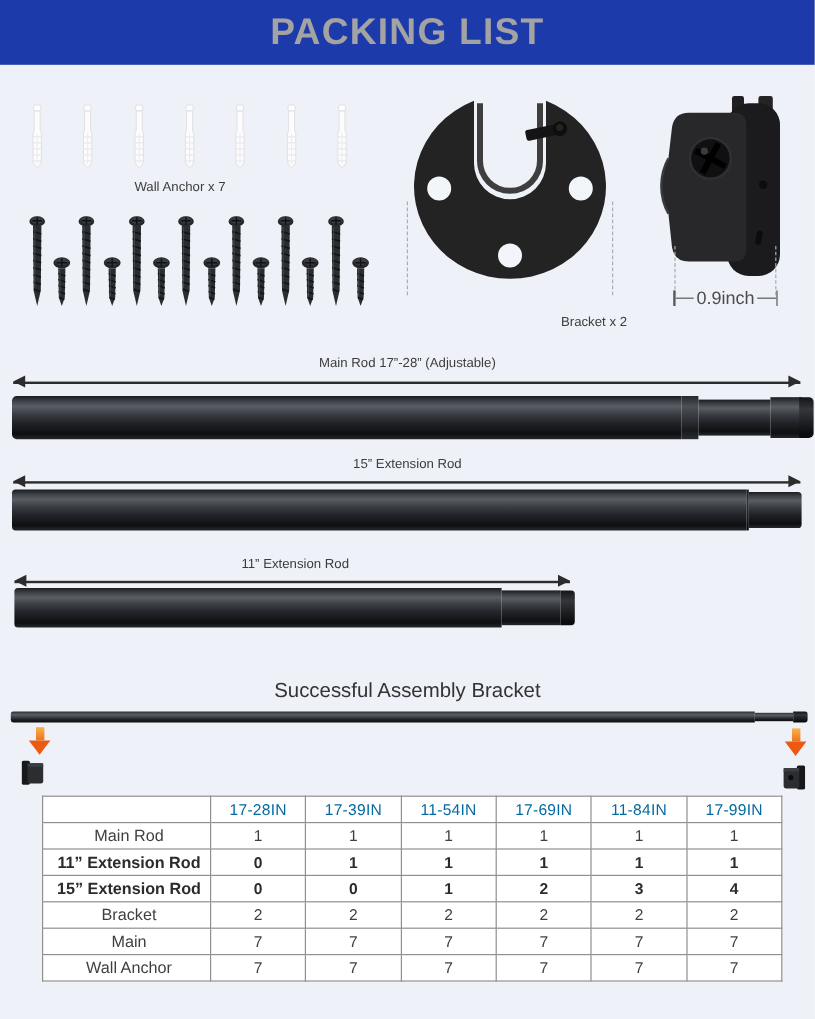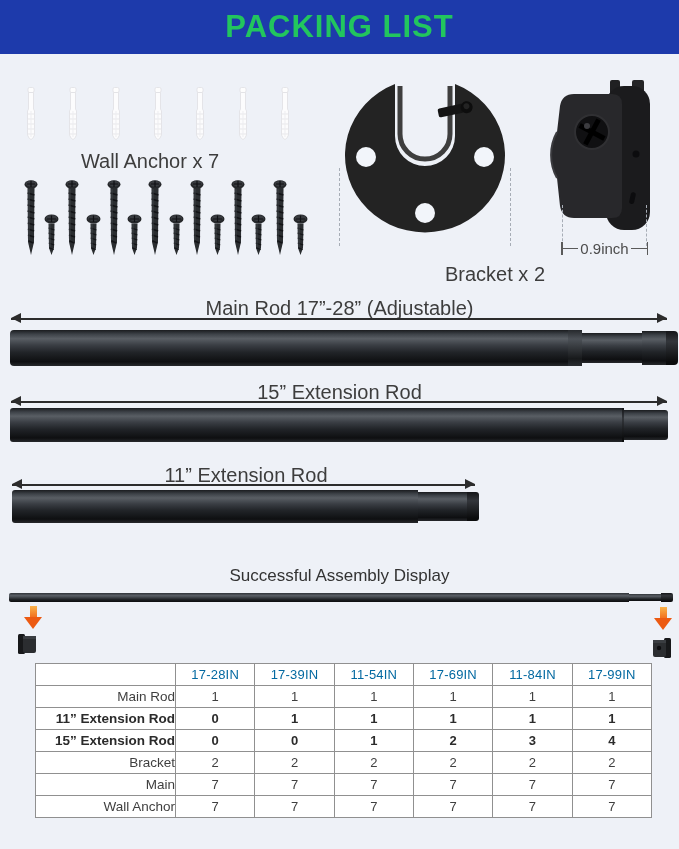--- a/index.html
+++ b/index.html
@@ -1,23 +1,23 @@
 <!DOCTYPE html>
 <html><head>
 <meta charset="utf-8">
 <style>
   html,body{margin:0;padding:0;}
   .page{position:relative;width:679px;height:849px;background:#eef1f7;font-family:"Liberation Sans",sans-serif;overflow:hidden;}
 
   
   .banner{position:absolute;left:0;top:0;width:679px;height:54px;background:#1d3aab;display:flex;align-items:center;justify-content:center;}
-  .banner h1{margin:0;color:#22c55e;font-size:31px;font-weight:800;letter-spacing:1px;}
-
-  
-  .label{position:absolute;text-align:center;color:#3d3d3d;font-size:20px;}
+  .banner h1{margin:0;color:#a3a3a3;font-size:31px;font-weight:800;letter-spacing:1px;}
+
+  
+  .label{position:absolute;text-align:center;color:#3d3d3d;font-size:11px;}
 
   
   .anchor-row{position:absolute;left:25px;top:86px;width:266px;height:62px;display:flex;justify-content:space-between;}
   .anchor-row svg{width:12px;height:60px;}
   .screw-row{position:absolute;left:24px;top:180px;width:284px;height:77px;display:flex;justify-content:space-between;align-items:flex-start;}
   .screw-long{width:14px;height:76px;}
   .screw-short{width:15px;height:42px;margin-top:34px;}
 
   
   .bracket-front{position:absolute;left:338px;top:78px;width:174px;height:158px;}
@@ -45,21 +45,21 @@
   
   .down-arrow{position:absolute;width:18px;height:23px;}
   .da-shaft{width:7px;height:11px;margin:0 auto;background:linear-gradient(180deg,#f9b24a,#f2711f);}
   .da-head{width:0;height:0;margin:0 auto;border-left:9px solid transparent;border-right:9px solid transparent;border-top:12px solid #ec5a12;}
   .mini-bracket{position:absolute;width:22px;height:24px;}
 
   
   .qty-table{position:absolute;left:35px;top:663px;width:617px;border-collapse:collapse;background:#ffffff;font-size:13px;color:#3f3f3f;table-layout:fixed;}
   .qty-table td,.qty-table th{border:1px solid #909090;height:21px;padding:0;text-align:center;font-weight:400;}
   .qty-table th{font-size:13px;color:#0369a1;letter-spacing:0.2px;}
-  .qty-table td.rowlabel{text-align:right;padding-left:4px;font-size:13.5px;}
+  .qty-table td.rowlabel{text-align:center;padding-left:4px;font-size:13.5px;}
   .qty-table tr.bold td{font-weight:700;color:#2b2b2b;}
 </style>
 </head>
 <body>
 
 <div class="page">
 
   <div class="banner">
     <h1>PACKING LIST</h1>
   </div>
@@ -305,21 +305,21 @@
   </div>
 
   <div class="label" style="left:0;top:464px;width:492px;">11” Extension Rod</div>
   <div class="dim-arrow" style="left:12px;top:484px;width:463px;"></div>
   <div class="rod" style="left:12px;top:490px;width:467px;height:33px;">
     <div class="seg" style="left:0;top:0;width:406px;height:33px;border-radius:3px 0 0 3px;"></div>
     <div class="seg" style="left:406px;top:2px;width:49px;height:29px;"></div>
     <div class="seg dark" style="left:455px;top:2px;width:12px;height:29px;border-radius:0 3px 3px 0;"></div>
   </div>
 
-  <div class="label" style="left:0;top:566px;width:679px;font-size:17px;color:#333333;font-weight:500;">Successful Assembly Display</div>
+  <div class="label" style="left:0;top:566px;width:679px;font-size:17px;color:#333333;font-weight:500;">Successful Assembly Bracket</div>
   <div class="rod" style="left:9px;top:593px;width:664px;height:9px;">
     <div class="seg thin-grad" style="left:0;top:0;width:620px;height:9px;border-radius:2px 0 0 2px;"></div>
     <div class="seg thin-grad" style="left:620px;top:1px;width:32px;height:7px;"></div>
     <div class="seg dark" style="left:652px;top:0;width:12px;height:9px;border-radius:0 2px 2px 0;"></div>
   </div>
   <div class="down-arrow" style="left:24px;top:606px;">
     <div class="da-shaft"></div>
     <div class="da-head"></div>
   </div>
   <div class="down-arrow" style="left:654px;top:607px;">

